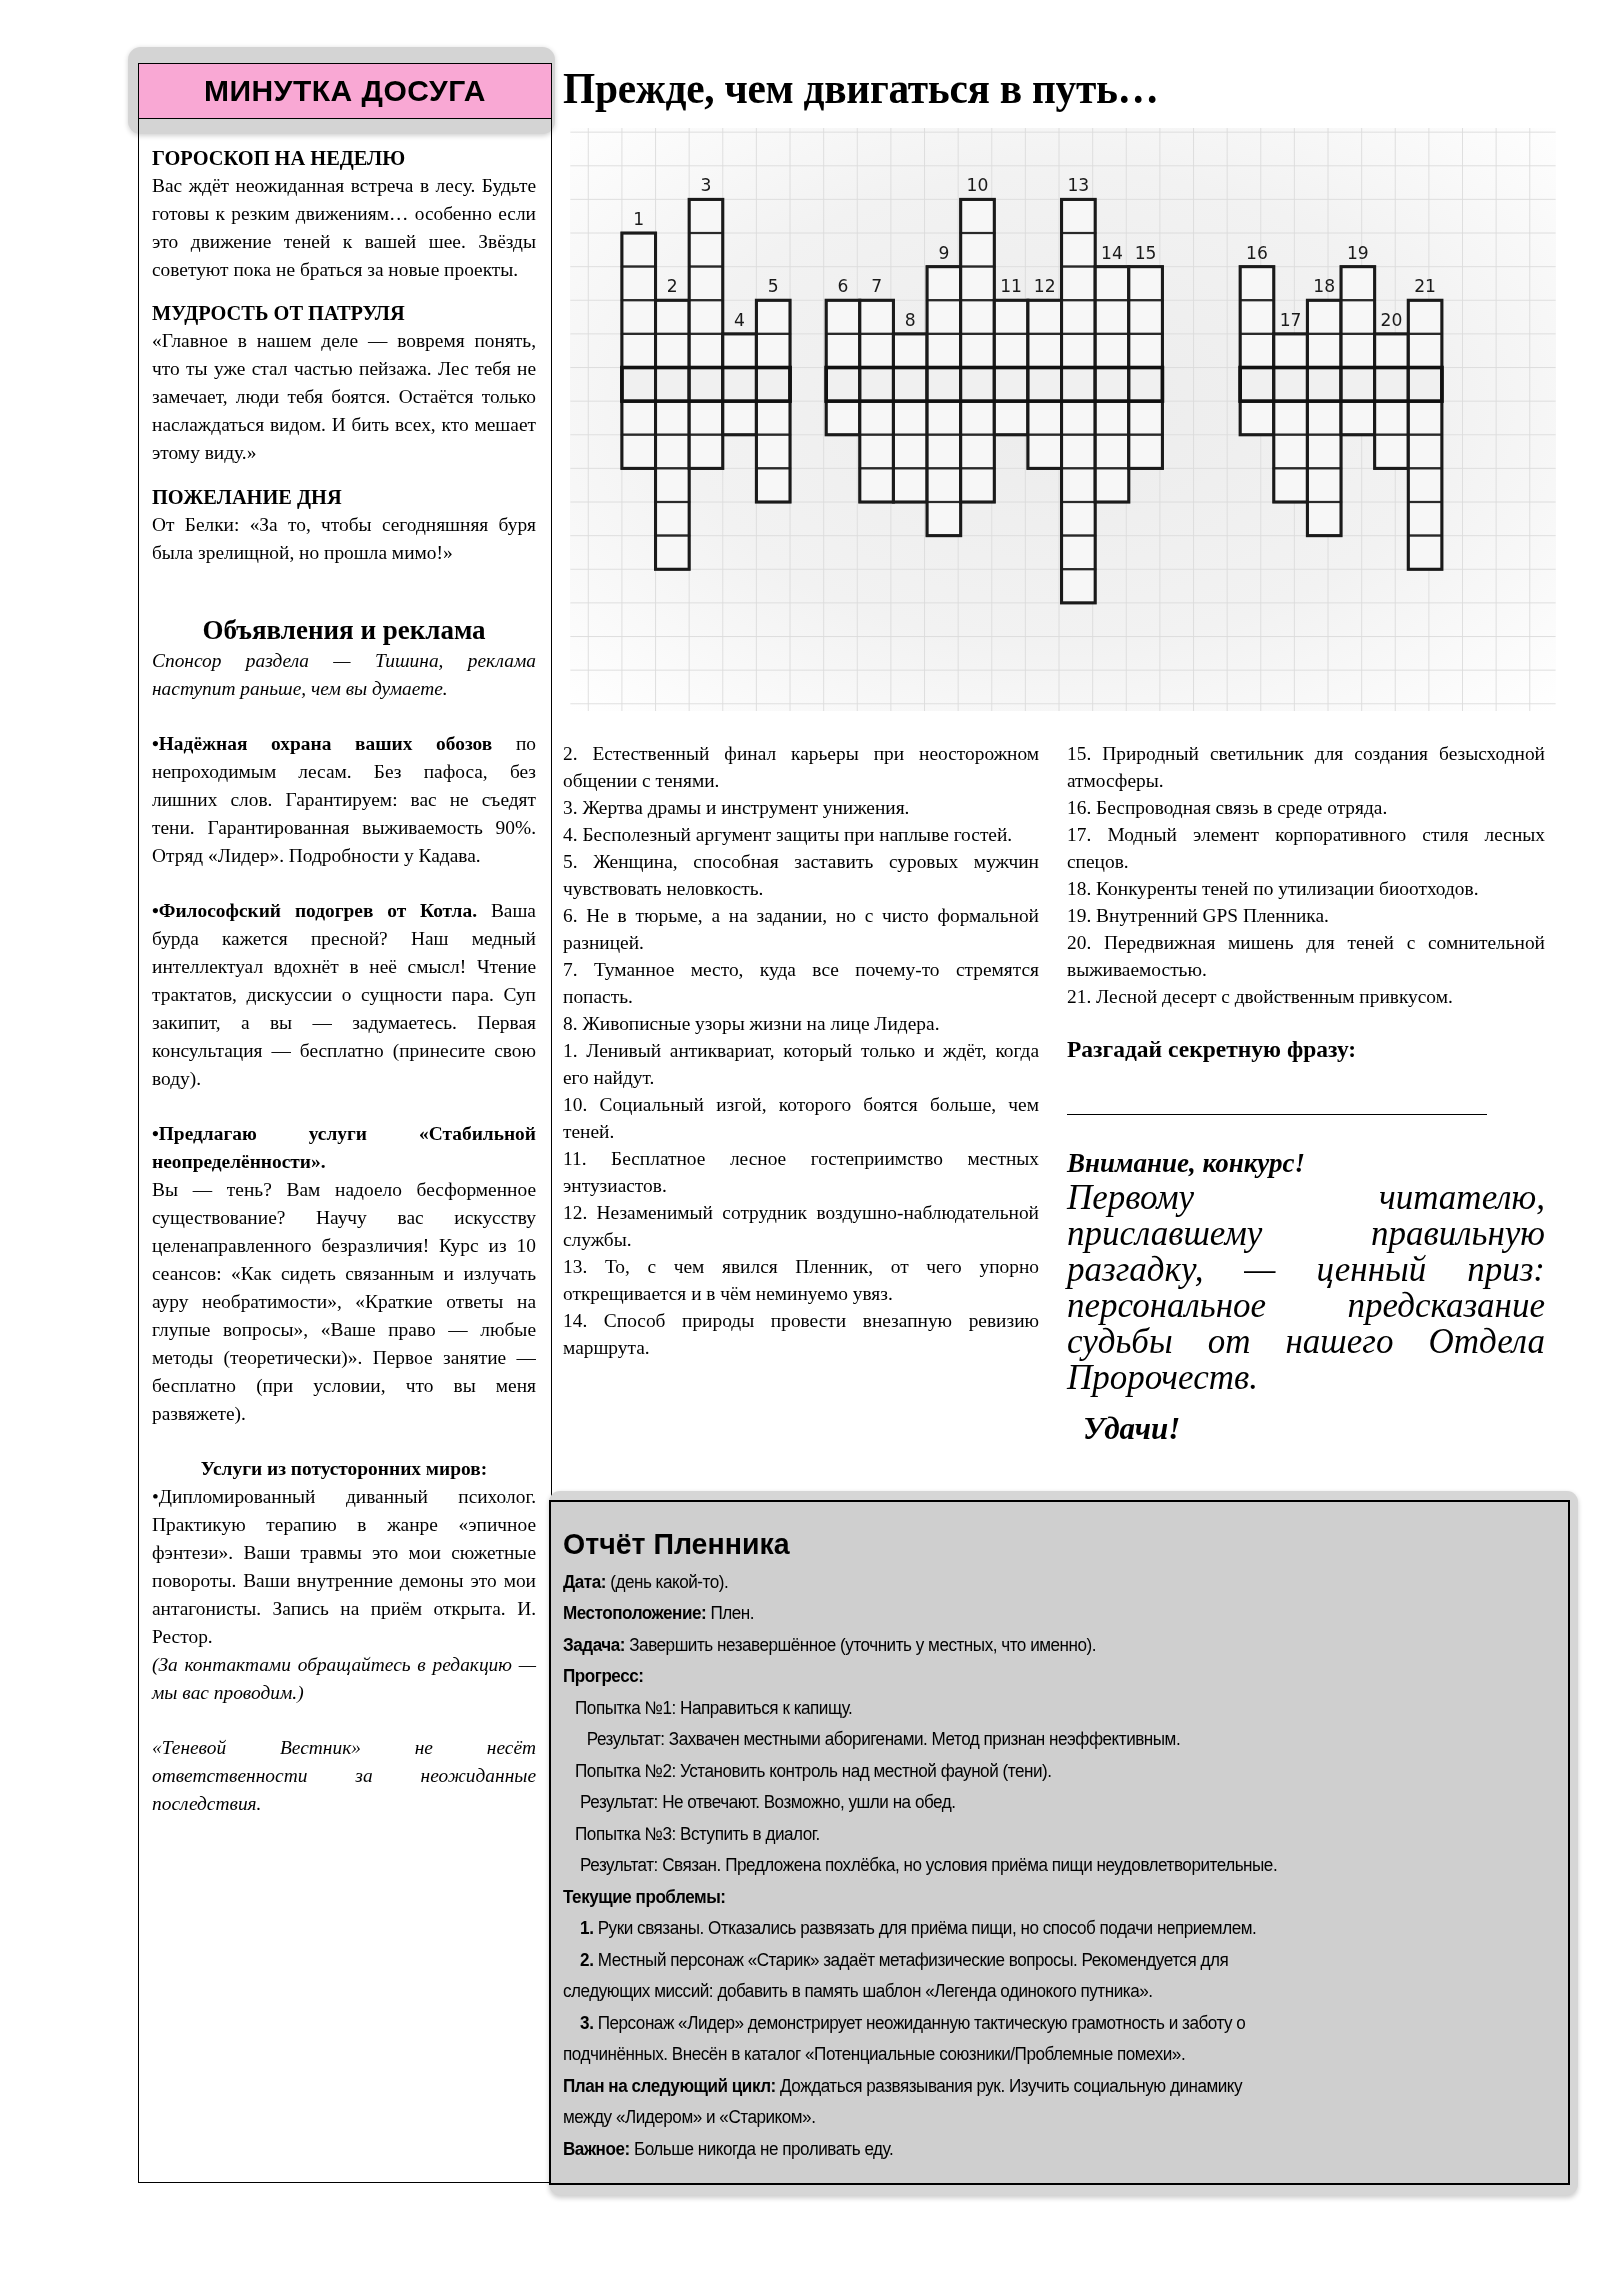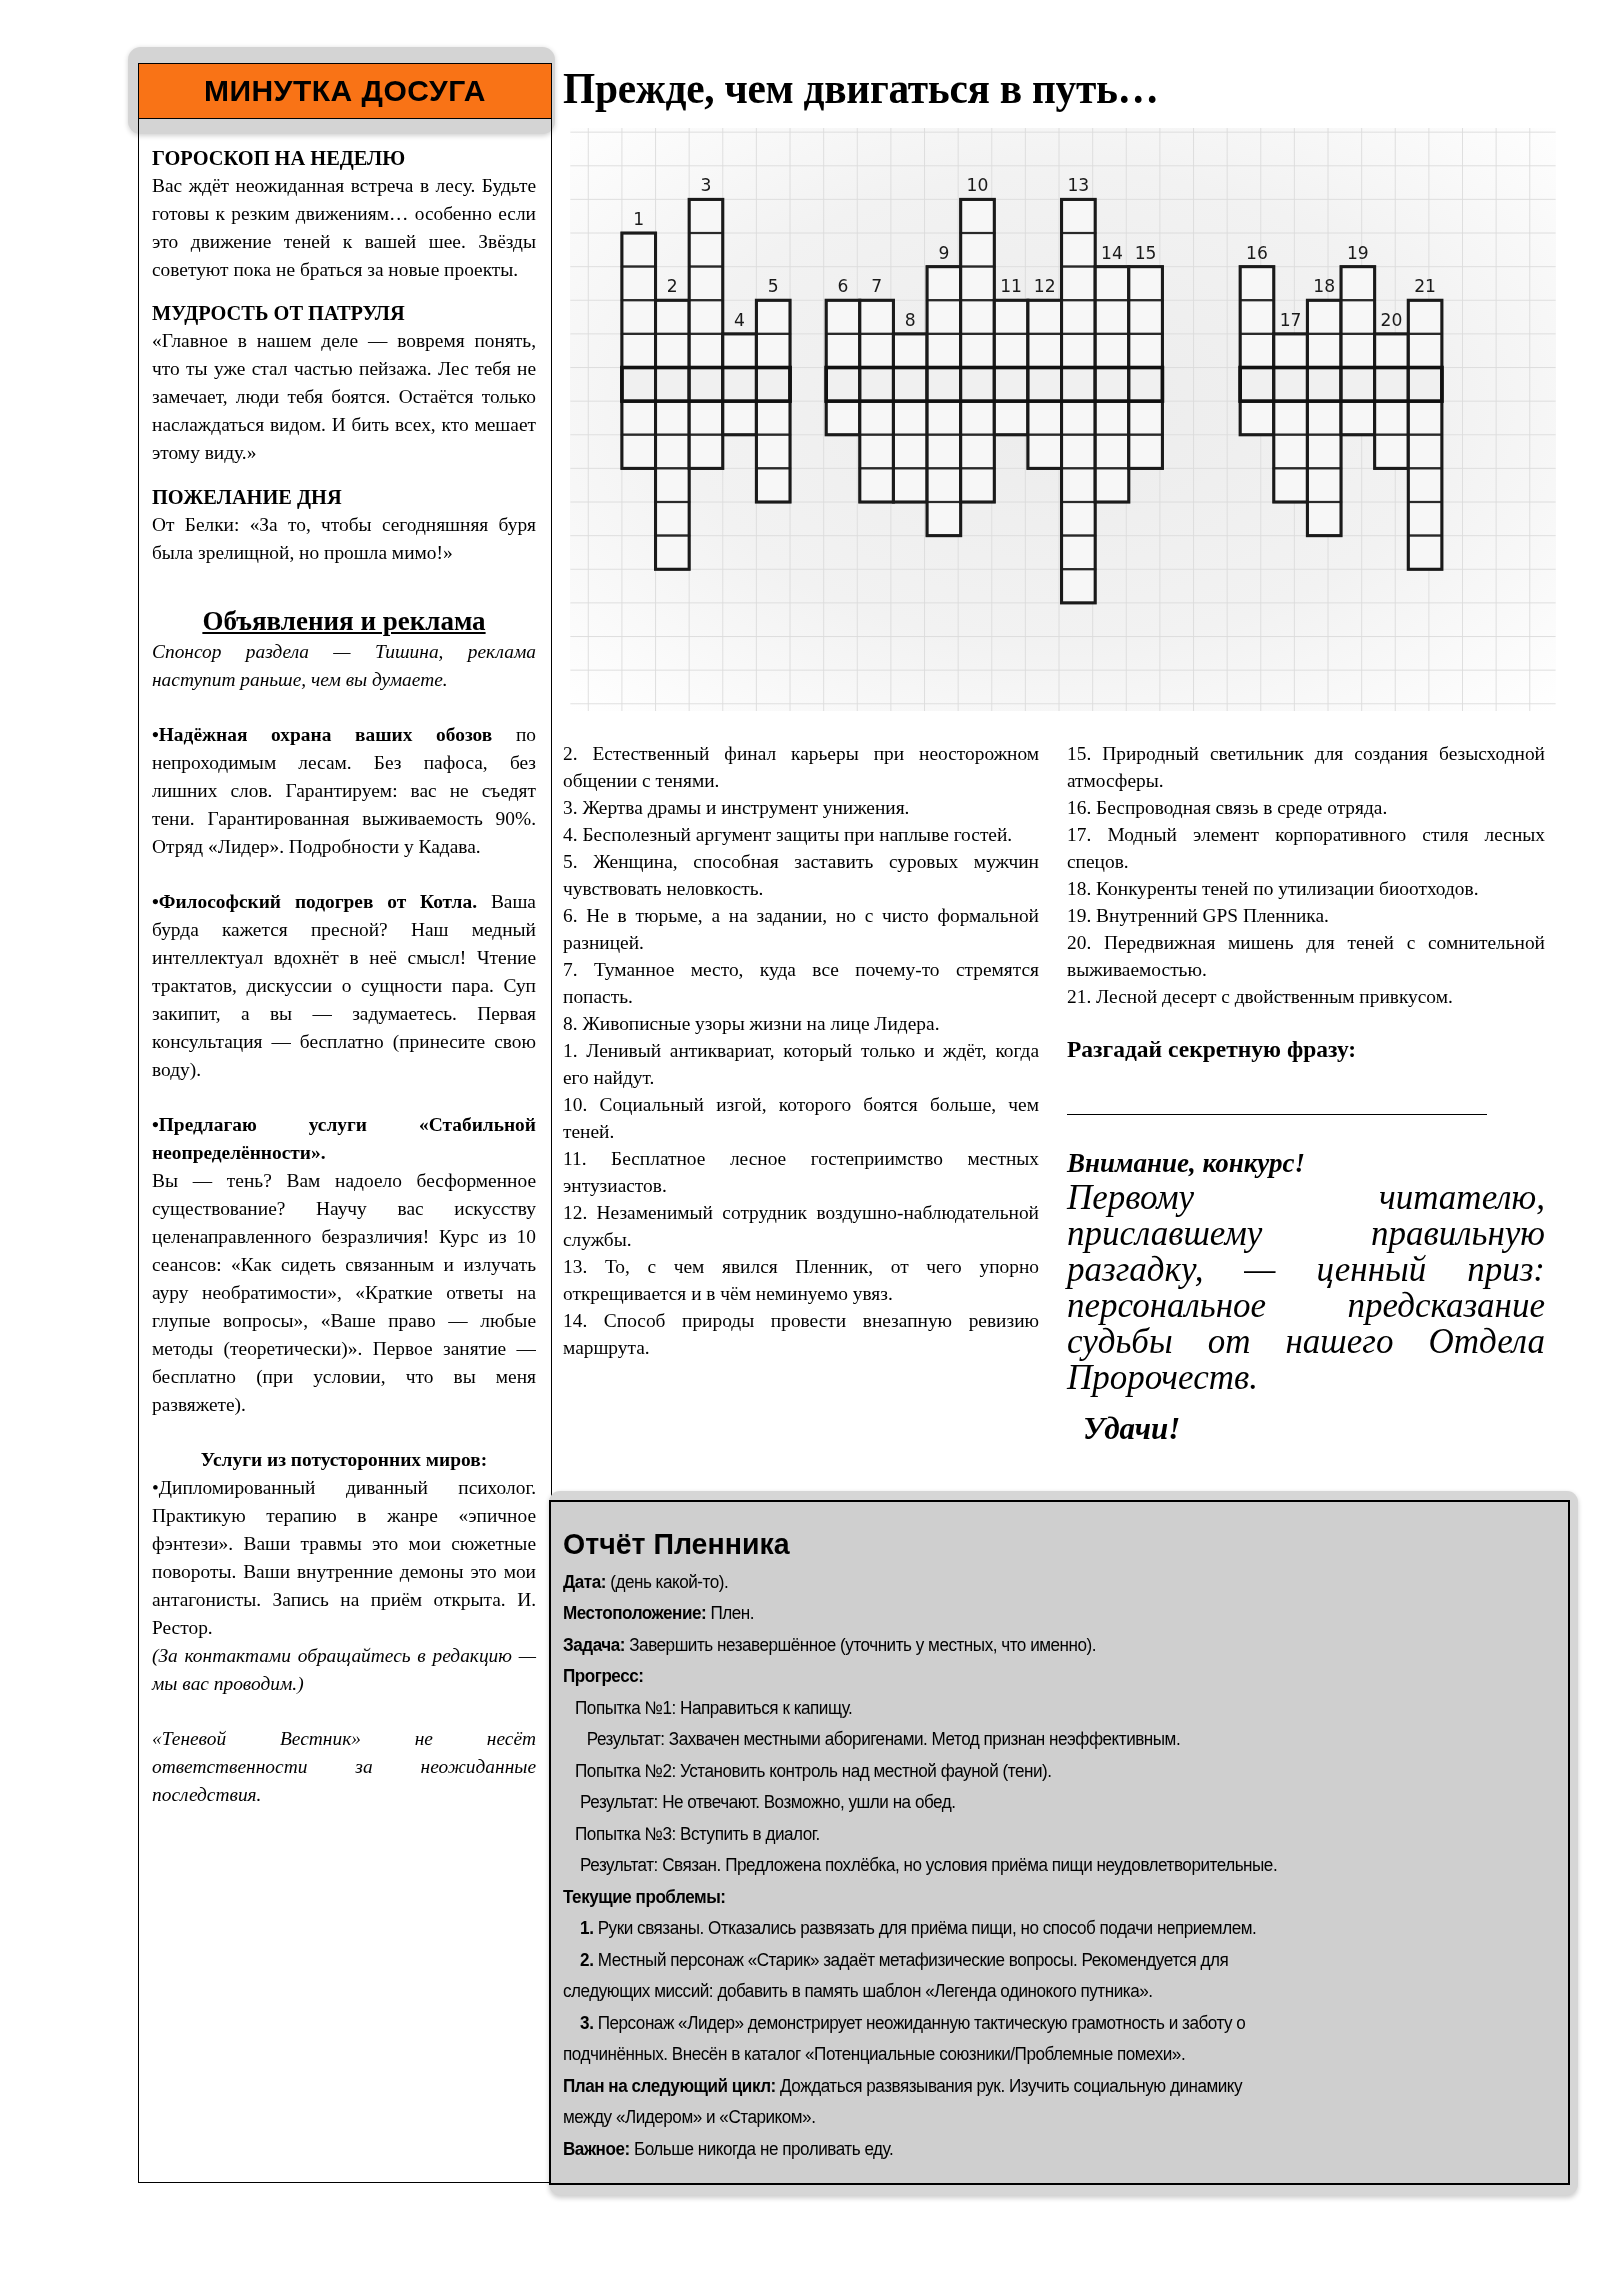--- a/index.html
+++ b/index.html
@@ -1,28 +1,28 @@
 <!DOCTYPE html>
 <html style="font-size:14.5px"><head>
 <meta charset="utf-8">
 <style>
   html, body { margin:0; padding:0; background:#ffffff; }
   body { width:1615px; height:2285px; position:relative; overflow:hidden; font-family:"Liberation Serif", serif; color:#000; }
   .abs { position:absolute; }
 
   
   #left-header-band { left:128px; top:47px; width:427px; height:87px; background:#d4d4d4; border-radius:12.7px; box-shadow:0 1.8px 5.4px rgba(0,0,0,0.18); }
-  #left-header { left:138px; top:63px; width:414px; height:56px; border:1.8px solid #000; border-bottom:1.8px solid #000; box-sizing:border-box; background:#f97316; display:flex; align-items:center; justify-content:center; font-family:"Liberation Sans", sans-serif; font-weight:bold; font-size:30px; letter-spacing:0.5px; }
+  #left-header { left:138px; top:63px; width:414px; height:56px; border:1.8px solid #000; border-bottom:1.8px solid #000; box-sizing:border-box; background:#f9a8d4; display:flex; align-items:center; justify-content:center; font-family:"Liberation Sans", sans-serif; font-weight:bold; font-size:30px; letter-spacing:0.5px; }
   #left-box { left:138px; top:119px; width:414px; height:2064px; border:1.8px solid #000; border-top:none; box-sizing:border-box; }
   #left-content { left:152px; top:145px; width:384px; font-size:19.4px; line-height:28px; text-align:justify; }
   #left-content h3 { margin:0; font-size:20.4px; font-weight:bold; line-height:27px; }
   #left-content p { margin:0; }
   .gap-small { height:16.3px; }
   .gap-med { height:27px; }
-  #ads-title { font-size:27px; font-weight:bold; text-align:center; line-height:34px; margin-top:10px;text-decoration:underline; }
+  #ads-title { font-size:27px; font-weight:bold; text-align:center; line-height:34px; margin-top:19px; }
   .it { font-style:italic; }
   .b { font-weight:bold; }
 
   
   #main-title { left:563px; top:62px; font-size:45px; font-weight:bold; white-space:nowrap; letter-spacing:-0.3px; transform:scaleX(0.92); transform-origin:left top; }
 
   
   #crossword-area { left:570px; top:128px; width:986px; height:583px; background:radial-gradient(ellipse at 50% 48%, #ececec 0%, #f2f2f2 55%, #ffffff 100%); }
   #crossword-svg { left:570px; top:128px; width:986px; height:583px; }
 

